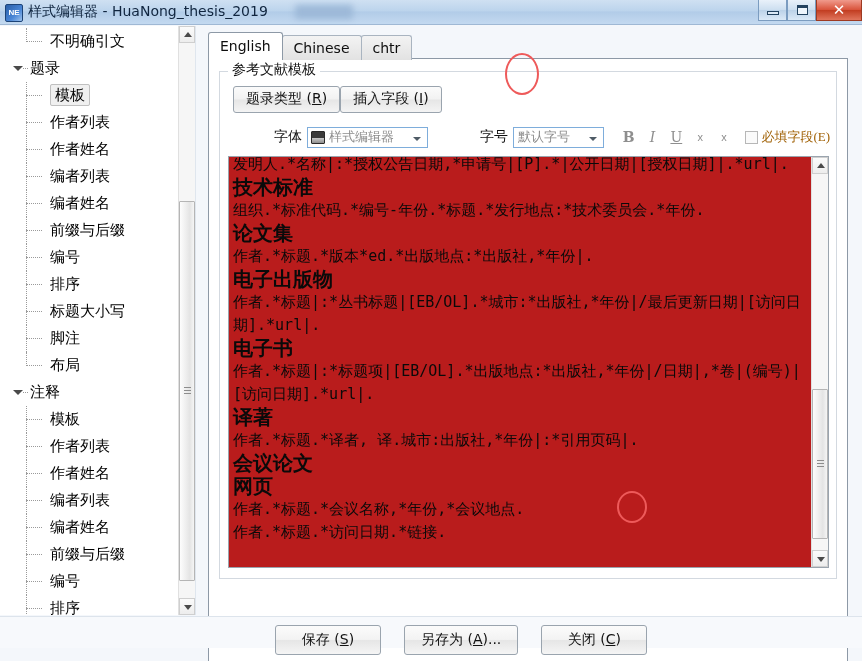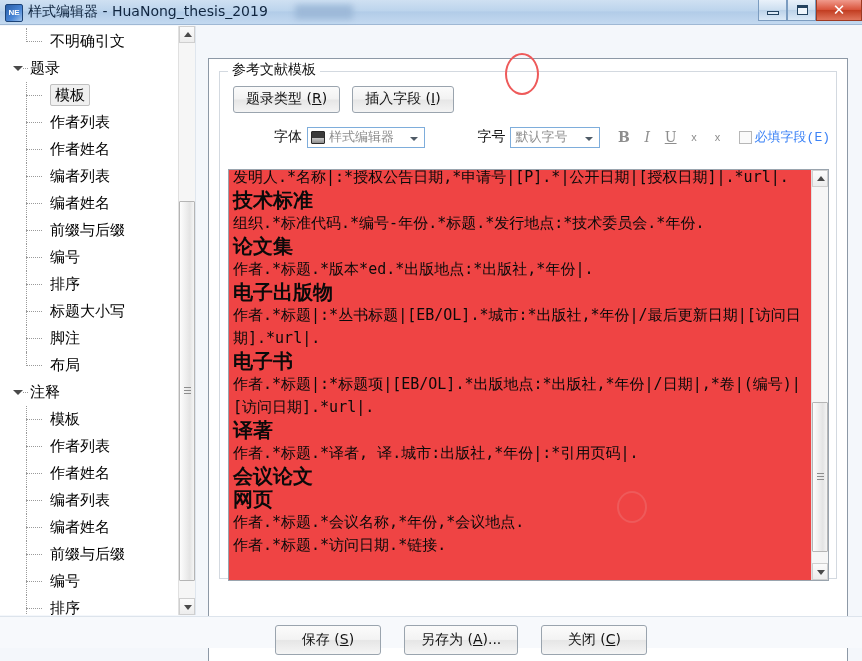--- a/index.html
+++ b/index.html
@@ -175,21 +175,21 @@
     padding: 0 4px; font-size: 14px; color: #111;
     font-family: "DejaVu Sans", "Liberation Sans", sans-serif;
   }
 
   .btnrow { position: absolute; left: 13px; top: 14px; display: flex; }
   .pushbtn {
     height: 25px; line-height: 23px; padding: 0 12px;
     font-size: 14px; color: #111;
     background: linear-gradient(to bottom,#fbfbfb 0%,#f2f2f2 48%,#e6e6e6 52%,#f4f4f4 100%);
     border: 1px solid #9aa4ae; border-radius: 3px;
-    margin-right: 12px; white-space: nowrap;
+    white-space: nowrap;
     font-family: "DejaVu Sans", "Liberation Sans", sans-serif;
   }
   .pushbtn .acc { text-decoration: underline; }
 
   .fontrow {
     position: absolute; left: 16px; top: 53px; right: 6px; height: 24px;
     display: flex; align-items: center;
   }
   .flabel {
     font-size: 14px; color: #111; margin-right: 5px; white-space: nowrap;
@@ -225,29 +225,28 @@
   }
   .fmtbtn.b { font-weight: bold; }
   .fmtbtn.i { font-style: italic; }
   .fmtbtn.u { text-decoration: underline; }
   .fmtbtn.sup, .fmtbtn.sub { font-size: 11px; font-family: "Liberation Sans", sans-serif; }
   .chkwrap { display: flex; align-items: center; margin-left: 8px; }
   .chkbox {
     width: 13px; height: 13px; border: 1px solid #b7b7b7; background: #fafafa;
     box-sizing: border-box; margin-right: 3px;
   }
-  .chklabel { font-size: 13px; color: #3b82f6; white-space: nowrap;
-    font-family: Liberation Mono, monospace; }
+  .chklabel { font-size: 13px; color: #a16207; white-space: nowrap;
+    font-family: Liberation Serif, serif; }
 
   
   .editor {
     position: absolute; left: 8px; top: 84px; width: 601px; height: 412px;
-    border: 1px solid #9aa4ae; background: #ef4444; box-sizing: border-box;
+    border: 1px solid #9aa4ae; background: #b91c1c; box-sizing: border-box;
     overflow: hidden;
-    margin-top: 13px;
   }
   .editor-scroll {
     position: absolute; left: 0; top: -4px; right: 18px; bottom: 0;
     padding: 0 4px; overflow: hidden;
   }
   .ln {
     font-family: "DejaVu Sans Mono", "Liberation Mono", monospace;
     font-size: 15px; line-height: 23px; color: #0a0a0a;
     white-space: pre-wrap; word-break: break-all;
   }
@@ -340,20 +339,25 @@
           <i></i>
         </span>
     </div>
     <div class="sb-btn down" style="bottom:0;">
         <i class="tri"></i>
       </div>
   </div>
 
   <div class="content">
 
+    <div class="tabstrip" id="tabstrip">
+        <div class="tab active"><span>English</span></div>
+        <div class="tab"><span>Chinese</span></div>
+        <div class="tab"><span>chtr</span></div>
+      </div>
 
     <div class="tabpanel">
 
       <div class="groupbox">
         <div class="group-legend">参考文献模板</div>
 
         <div class="btnrow">
           <div class="pushbtn">
             <span>题录类型 (<span class="acc">R</span>)</span>
           </div>

